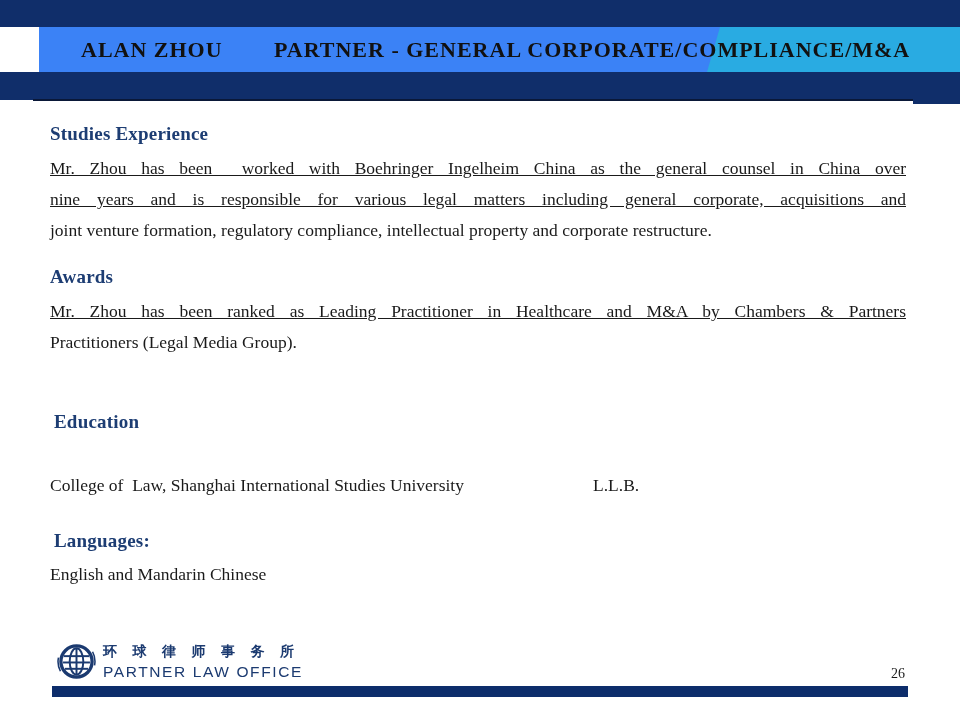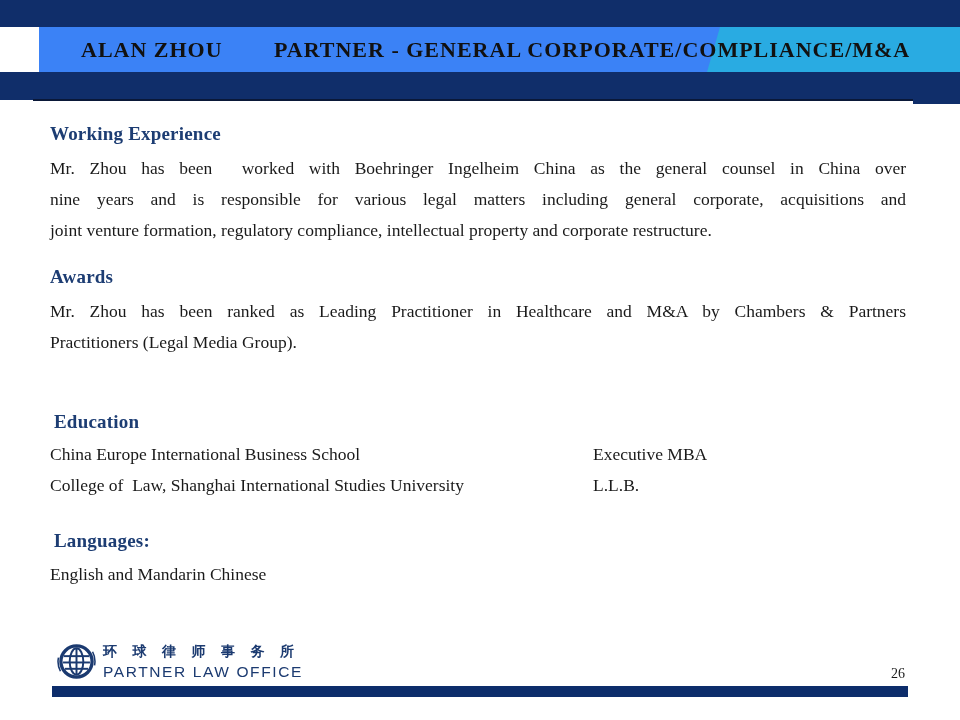--- a/index.html
+++ b/index.html
@@ -49,21 +49,21 @@
   
   .sec-heading {
     position: absolute; left: 50px;
     font-size: 19px; font-weight: bold; color: #1d3d73;
     letter-spacing: 0.2px; white-space: nowrap;
   }
   .para {
     position: absolute; left: 50px; width: 856px;
     font-size: 17.5px; line-height: 31px; color: #1a1a1a;
   }
-  .jline { text-align: justify; text-align-last: justify; }
+  .jline { text-align: justify; text-align-last: justify; text-decoration: underline; }
   .jlast { text-align: center; text-align-last: left; }
   .edu-row {
     position: absolute; left: 50px; width: 856px; height: 31px;
     font-size: 17.5px; line-height: 31px; white-space: nowrap;
   }
   .edu-degree { position: absolute; left: 543px; top: 0; }
   .plain-text {
     position: absolute; left: 50px;
     font-size: 17.5px; line-height: 28px; white-space: nowrap;
   }
@@ -98,38 +98,34 @@
   <div class="title-band">
     <div class="accent-wedge"></div>
     <div class="band-text band-name">ALAN ZHOU</div>
     <div class="band-text band-title">PARTNER - GENERAL CORPORATE/COMPLIANCE/M&amp;A</div>
   </div>
 
   <div class="mid-bar"></div>
   <div class="header-line"></div>
   <div class="header-step"></div>
 
-  <div class="sec-heading" style="top:123px">Working Experience</div>
+  <div class="sec-heading" style="top:123px">Studies Experience</div>
   <div class="para" style="top:153px">
     <div class="jline">Mr. Zhou has been&nbsp; worked with Boehringer Ingelheim China as the general counsel in China over</div>
     <div class="jline">nine years and is responsible for various legal matters including general corporate, acquisitions and</div>
     <div class="jlast">joint venture formation, regulatory compliance, intellectual property and corporate restructure.</div>
   </div>
 
   <div class="sec-heading" style="top:266px">Awards</div>
   <div class="para" style="top:296px">
     <div class="jline">Mr. Zhou has been ranked as Leading Practitioner in Healthcare and M&amp;A by Chambers &amp; Partners</div>
     <div class="jlast">Practitioners (Legal Media Group).</div>
   </div>
 
   <div class="sec-heading" style="top:411px;left:54px">Education</div>
-  <div class="edu-row" style="top:439px">
-    <span>China Europe International Business School</span>
-    <span class="edu-degree">Executive MBA</span>
-  </div>
   <div class="edu-row" style="top:470px">
     <span>College of&nbsp; Law, Shanghai International Studies University</span>
     <span class="edu-degree">L.L.B.</span>
   </div>
 
   <div class="sec-heading" style="top:530px;left:54px">Languages:</div>
   <div class="plain-text" style="top:560px">English and Mandarin Chinese</div>
 
   <div class="logo-group">
     <svg class="globe" viewBox="0 0 40 40" xmlns="http://www.w3.org/2000/svg">

